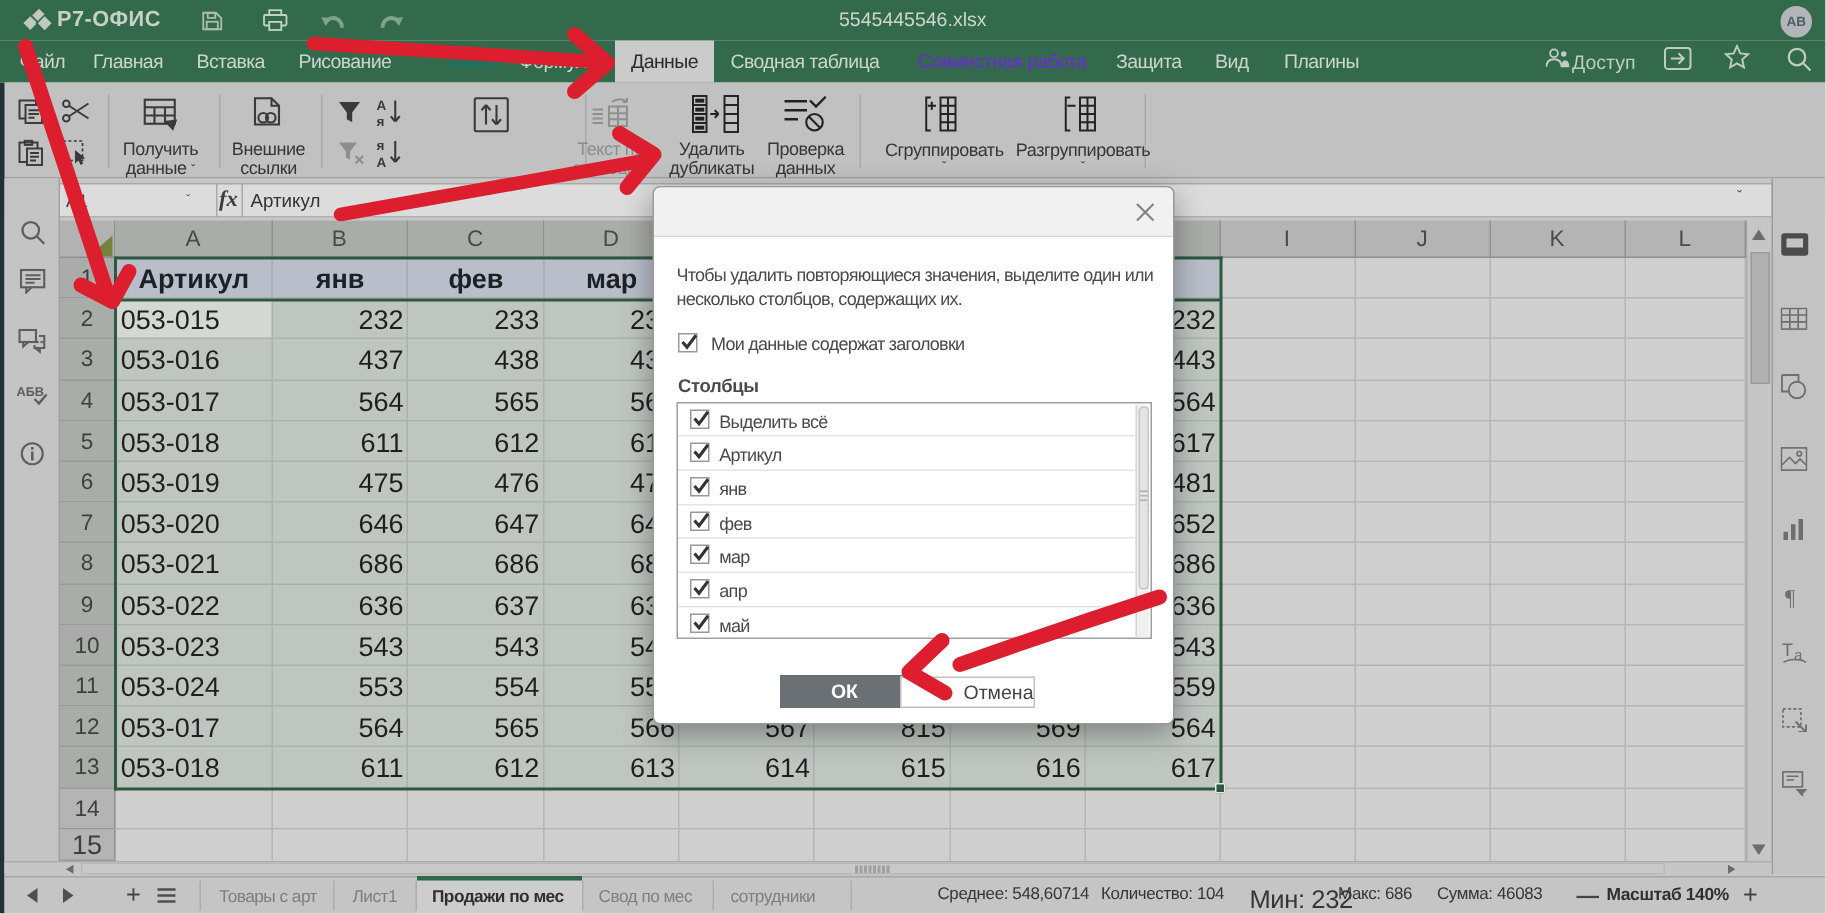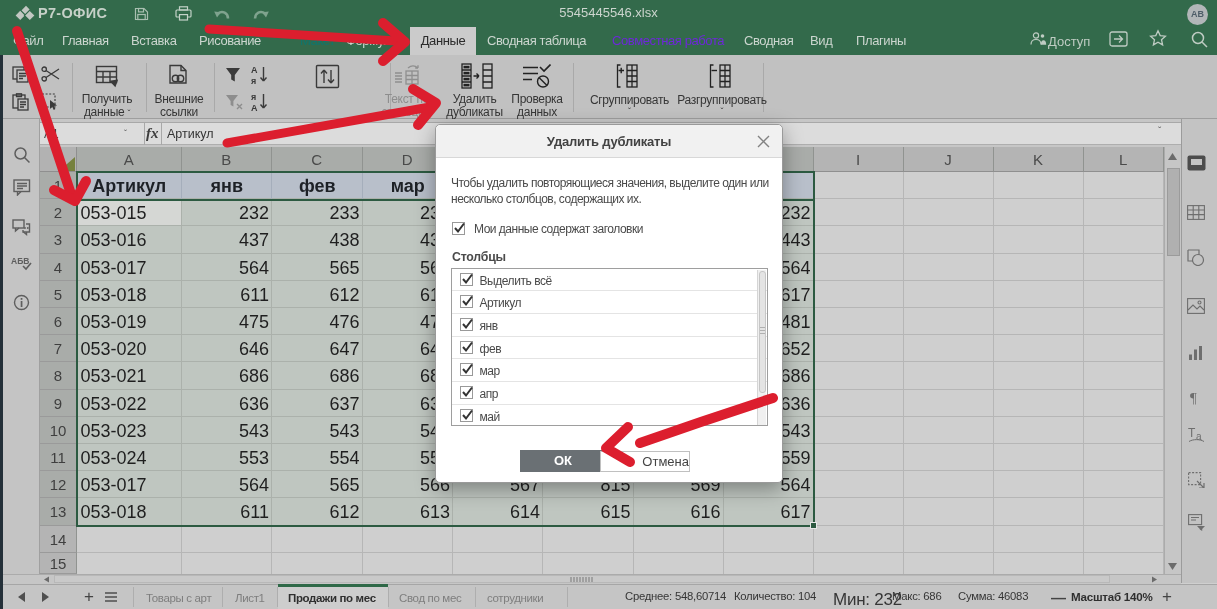--- a/index.html
+++ b/index.html
@@ -45,21 +45,21 @@
 <div class="abs" style="left:62px;top:33px;height:17px;color:#ccd6cf;font-size:13px;letter-spacing:-0.4px;white-space:nowrap;">Главная</div>
 <div class="abs" style="left:131px;top:33px;height:17px;color:#ccd6cf;font-size:13px;letter-spacing:-0.4px;white-space:nowrap;">Вставка</div>
 <div class="abs" style="left:199px;top:33px;height:17px;color:#ccd6cf;font-size:13px;letter-spacing:-0.4px;white-space:nowrap;">Рисование</div>
 <div class="abs" style="left:300px;top:33px;height:17px;color:#0f766e;font-size:13px;letter-spacing:-0.4px;white-space:nowrap;">Макет</div>
 <div class="abs" style="left:346px;top:33px;height:17px;color:#ccd6cf;font-size:13px;letter-spacing:-0.4px;white-space:nowrap;">Формулы</div>
 <div class="abs" style="left:410px;top:27px;width:66px;height:28px;background:#cbcbcb;">
       <div style="text-align:center;margin-top:6px;color:#2b2b2b;font-size:13px;letter-spacing:-0.4px;">Данные</div>
     </div>
 <div class="abs" style="left:487px;top:33px;height:17px;color:#ccd6cf;font-size:13px;letter-spacing:-0.4px;white-space:nowrap;">Сводная таблица</div>
 <div class="abs" style="left:612px;top:33px;height:17px;color:#6d28d9;font-size:13px;letter-spacing:-0.4px;white-space:nowrap;">Совместная работа</div>
-<div class="abs" style="left:744px;top:33px;height:17px;color:#ccd6cf;font-size:13px;letter-spacing:-0.4px;white-space:nowrap;">Сводная</div>
+<div class="abs" style="left:744px;top:33px;height:17px;color:#ccd6cf;font-size:13px;letter-spacing:-0.4px;white-space:nowrap;">Защита</div>
 <div class="abs" style="left:810px;top:33px;height:17px;color:#ccd6cf;font-size:13px;letter-spacing:-0.4px;white-space:nowrap;">Вид</div>
 <div class="abs" style="left:856px;top:33px;height:17px;color:#ccd6cf;font-size:13px;letter-spacing:-0.4px;white-space:nowrap;">Плагины</div>
 <svg class="abs" style="left:1030px;top:31px" width="17" height="15" viewBox="0 0 17 15">
 <g stroke="#bfccc3" fill="none" stroke-width="1.2">
 <circle cx="6" cy="4.5" r="2.6"></circle>
 <path d="M1 13.5 C1 10 3 8.5 6 8.5 C9 8.5 11 10 11 13.5"></path>
 </g>
 <g fill="#bfccc3">
         <circle cx="12.5" cy="5" r="1.8"></circle>
         <path d="M10.8 13.8 C10.8 10.5 12 9.3 13.5 9.3 C15 9.3 16.2 10.5 16.2 13.8 Z"></path>
@@ -285,21 +285,21 @@
 <div class="abs" style="left:40px;top:280.8px;width:37px;height:27.19999999999999px;background:#a9aca9;border-right:1px solid #909390;border-bottom:1px solid #9a9a9a;color:#3f3f3f;font-size:15px;text-align:center;line-height:27.19999999999999px;">5</div>
 <div class="abs" style="left:40px;top:308.0px;width:37px;height:27.19999999999999px;background:#a9aca9;border-right:1px solid #909390;border-bottom:1px solid #9a9a9a;color:#3f3f3f;font-size:15px;text-align:center;line-height:27.19999999999999px;">6</div>
 <div class="abs" style="left:40px;top:335.2px;width:37px;height:27.19999999999999px;background:#a9aca9;border-right:1px solid #909390;border-bottom:1px solid #9a9a9a;color:#3f3f3f;font-size:15px;text-align:center;line-height:27.19999999999999px;">7</div>
 <div class="abs" style="left:40px;top:362.4px;width:37px;height:27.19999999999999px;background:#a9aca9;border-right:1px solid #909390;border-bottom:1px solid #9a9a9a;color:#3f3f3f;font-size:15px;text-align:center;line-height:27.19999999999999px;">8</div>
 <div class="abs" style="left:40px;top:389.6px;width:37px;height:27.19999999999999px;background:#a9aca9;border-right:1px solid #909390;border-bottom:1px solid #9a9a9a;color:#3f3f3f;font-size:15px;text-align:center;line-height:27.19999999999999px;">9</div>
 <div class="abs" style="left:40px;top:416.79999999999995px;width:37px;height:27.19999999999999px;background:#a9aca9;border-right:1px solid #909390;border-bottom:1px solid #9a9a9a;color:#3f3f3f;font-size:15px;text-align:center;line-height:27.19999999999999px;">10</div>
 <div class="abs" style="left:40px;top:444.0px;width:37px;height:27.19999999999999px;background:#a9aca9;border-right:1px solid #909390;border-bottom:1px solid #9a9a9a;color:#3f3f3f;font-size:15px;text-align:center;line-height:27.19999999999999px;">11</div>
 <div class="abs" style="left:40px;top:471.2px;width:37px;height:27.19999999999999px;background:#a9aca9;border-right:1px solid #909390;border-bottom:1px solid #9a9a9a;color:#3f3f3f;font-size:15px;text-align:center;line-height:27.19999999999999px;">12</div>
 <div class="abs" style="left:40px;top:498.4px;width:37px;height:27.200000000000045px;background:#a9aca9;border-right:1px solid #909390;border-bottom:1px solid #9a9a9a;color:#3f3f3f;font-size:15px;text-align:center;line-height:27.200000000000045px;">13</div>
 <div class="abs" style="left:40px;top:525.5999999999999px;width:37px;height:27.200000000000045px;background:#b4b4b4;border-right:1px solid #909390;border-bottom:1px solid #9a9a9a;color:#3f3f3f;font-size:15px;text-align:center;line-height:27.200000000000045px;">14</div>
-<div class="abs" style="left:40px;top:552.8px;width:37px;height:21.200000000000045px;background:#b4b4b4;border-right:1px solid #909390;border-bottom:1px solid #9a9a9a;color:#3f3f3f;font-size:15px;text-align:center;line-height:21.200000000000045px;">15</div>
+<div class="abs" style="left:40px;top:552.8px;width:37px;height:21.200000000000045px;background:#b4b4b4;border-right:1px solid #909390;border-bottom:1px solid #9a9a9a;color:#3f3f3f;font-size:18px;text-align:center;line-height:21.200000000000045px;">15</div>
 <div class="abs" style="left:77px;top:172.0px;width:736.5px;height:27.2px;background:#b8bfca;"></div>
 <div class="abs" style="left:77px;top:199.2px;width:736.5px;height:326.3999999999999px;background:#bfc6c0;"></div>
 <div class="abs" style="left:77px;top:199.2px;width:104.5px;height:27.2px;background:#d5d7d4;"></div>
 <div class="abs" style="left:180.5px;top:172.0px;width:1px;height:353.5999999999999px;background:#abb1ab;"></div>
 <div class="abs" style="left:180.5px;top:525.5999999999999px;width:1px;height:48.40000000000009px;background:#b6b6b6;"></div>
 <div class="abs" style="left:271px;top:172.0px;width:1px;height:353.5999999999999px;background:#abb1ab;"></div>
 <div class="abs" style="left:271px;top:525.5999999999999px;width:1px;height:48.40000000000009px;background:#b6b6b6;"></div>
 <div class="abs" style="left:361.5px;top:172.0px;width:1px;height:353.5999999999999px;background:#abb1ab;"></div>
 <div class="abs" style="left:361.5px;top:525.5999999999999px;width:1px;height:48.40000000000009px;background:#b6b6b6;"></div>
 <div class="abs" style="left:452px;top:172.0px;width:1px;height:353.5999999999999px;background:#abb1ab;"></div>
@@ -531,21 +531,20 @@
 <div class="abs" style="left:625px;top:590px;height:15px;color:#363636;font-size:11.3px;letter-spacing:-0.25px;white-space:nowrap;">Среднее: 548,60714</div>
 <div class="abs" style="left:734px;top:590px;height:15px;color:#363636;font-size:11.3px;letter-spacing:-0.25px;white-space:nowrap;">Количество: 104</div>
 <div class="abs" style="left:833px;top:590px;height:15px;color:#363636;font-size:17px;letter-spacing:-0.25px;white-space:nowrap;">Мин: 232</div>
 <div class="abs" style="left:892px;top:590px;height:15px;color:#363636;font-size:11.3px;letter-spacing:-0.25px;white-space:nowrap;">Макс: 686</div>
 <div class="abs" style="left:958px;top:590px;height:15px;color:#363636;font-size:11.3px;letter-spacing:-0.25px;white-space:nowrap;">Сумма: 46083</div>
 <div class="abs" style="left:1051px;top:589px;width:14px;height:16px;color:#444;font-size:15px;font-weight:bold;">—</div>
 <div class="abs" style="left:1071px;top:590px;width:90px;height:15px;color:#2f2f2f;font-size:11.6px;font-weight:bold;white-space:nowrap;letter-spacing:-0.25px;">Масштаб 140%</div>
 <div class="abs" style="left:1162px;top:587px;width:14px;height:18px;color:#444;font-size:17px;">+</div>
 <div class="abs" style="left:435px;top:124px;width:348px;height:359px;background:#fff;border-radius:5px;box-shadow:0 6px 20px rgba(0,0,0,0.35);border:1px solid #9a9a9a;overflow:hidden;">
 <div style="position:absolute;left:0;top:0;width:100%;height:33px;background:#f1f1f1;border-bottom:1px solid #d8d8d8;border-radius:5px 5px 0 0;">
-<div style="text-align:center;margin-top:9px;font-size:13px;font-weight:bold;color:#424242;letter-spacing:-0.2px;">Удалить дубликаты</div>
 <svg style="position:absolute;right:12px;top:10px" width="13" height="13" viewBox="0 0 13 13">
           <path d="M1 1 L12 12 M12 1 L1 12" stroke="#828282" stroke-width="1.4"></path>
         </svg>
 </div>
 <div style="position:absolute;left:15px;top:50px;width:330px;font-size:12px;letter-spacing:-0.5px;color:#4a4a4a;line-height:16.4px;white-space:nowrap;">Чтобы удалить повторяющиеся значения, выделите один или<br>несколько столбцов, содержащих их.</div>
 <div style="position:absolute;left:16px;top:97px;width:13px;height:13px;background:#fff;border:1px solid #999;">
 <svg width="13" height="12" viewBox="0 0 13 12" style="position:absolute;left:0px;top:-1px">
           <path d="M2 6 L5 9.5 L11 1.5" stroke="#333" stroke-width="2" fill="none"></path>
         </svg>
       </div>

